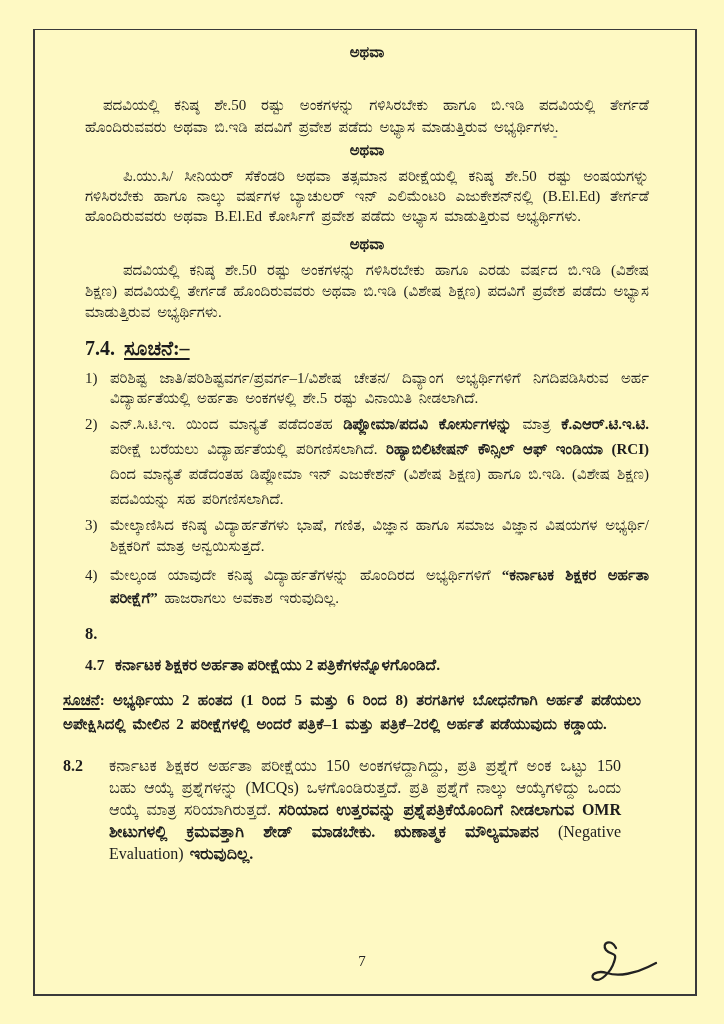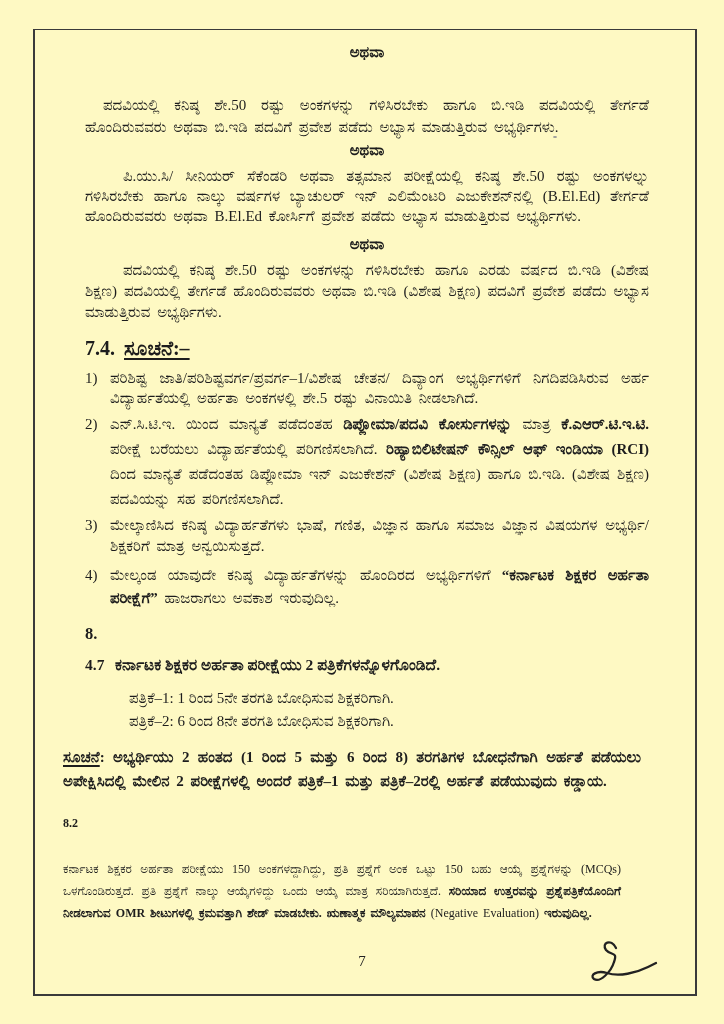--- a/index.html
+++ b/index.html
@@ -31,21 +31,21 @@
   .note-item .txt{flex:1;}
   .li2{margin-top:4px;line-height:25px;}
   .li3{margin-top:3px;line-height:21px;}
   .li4{margin-top:7px;line-height:23px;}
   .h8{margin-top:13px;font-weight:bold;font-size:16.5px;line-height:22px;display:flex;}
   .h8 .hnum{flex:0 0 30px;}
   .h81{margin-top:9px;font-weight:bold;font-size:15.5px;line-height:22px;display:flex;}
   .h81 .hnum{flex:0 0 30px;}
   .papers{margin-top:11px;margin-left:44px;font-size:15px;line-height:23px;}
   .note8{margin:8px;margin-top:12px;margin-left:-22px;font-weight:bold;font-size:15px;line-height:24px;text-align:justify;word-spacing:3px;}
-  .sec82{display:flex;margin-top:19px;margin-left:-22px;font-size:12px;line-height:22px;text-align:justify;word-spacing:2px;flex-direction:column;}
+  .sec82{display:flex;margin-top:19px;margin-left:-22px;font-size:16px;line-height:22px;text-align:justify;word-spacing:2px;}
   .sec82 .num{flex:0 0 46px;font-weight:bold;}
   .sec82 .txt{flex:1;padding-right:28px;}
   .pagenum{position:absolute;left:0;right:0;top:953px;text-align:center;font-size:15px;color:#222;}
   .signature{position:absolute;left:578px;top:936px;}
   .speck{position:absolute;background:#9a9a9a;border-radius:50%;}
   .speck1{left:614px;top:103px;width:3px;height:3px;}
   .speck2{left:553px;top:136px;width:4px;height:2px;}
 </style>
 </head>
 <body>
@@ -53,21 +53,21 @@
 <div class="canvas">
 
   <div class="frame">
 
     <div class="sep">ಅಥವಾ</div>
 
     <p class="para indent-sm mt8"><span>ಪದವಿಯಲ್ಲಿ ಕನಿಷ್ಠ ಶೇ.50 ರಷ್ಟು ಅಂಕಗಳನ್ನು ಗಳಿಸಿರಬೇಕು ಹಾಗೂ ಬಿ.ಇಡಿ ಪದವಿಯಲ್ಲಿ ತೇರ್ಗಡೆ ಹೊಂದಿರುವವರು ಅಥವಾ ಬಿ.ಇಡಿ ಪದವಿಗೆ ಪ್ರವೇಶ ಪಡೆದು ಅಭ್ಯಾಸ ಮಾಡುತ್ತಿರುವ ಅಭ್ಯರ್ಥಿಗಳು.</span></p>
 
     <div class="sep mt2">ಅಥವಾ</div>
 
-    <p class="para indent p2 mt6"><span>ಪಿ.ಯು.ಸಿ/ ಸೀನಿಯರ್ ಸೆಕೆಂಡರಿ ಅಥವಾ ತತ್ಸಮಾನ ಪರೀಕ್ಷೆಯಲ್ಲಿ ಕನಿಷ್ಠ ಶೇ.50 ರಷ್ಟು ಅಂಕಗಳಲ್ನು ಗಳಿಸಿರಬೇಕು ಹಾಗೂ ನಾಲ್ಕು ವರ್ಷಗಳ ಬ್ಯಾಚುಲರ್ ಇನ್ ಎಲಿಮೆಂಟರಿ ಎಜುಕೇಶನ್‌ನಲ್ಲಿ (B.El.Ed) ತೇರ್ಗಡೆ ಹೊಂದಿರುವವರು ಅಥವಾ B.El.Ed ಕೋರ್ಸಿಗೆ ಪ್ರವೇಶ ಪಡೆದು ಅಭ್ಯಾಸ ಮಾಡುತ್ತಿರುವ ಅಭ್ಯರ್ಥಿಗಳು.</span></p>
+    <p class="para indent p2 mt6"><span>ಪಿ.ಯು.ಸಿ/ ಸೀನಿಯರ್ ಸೆಕೆಂಡರಿ ಅಥವಾ ತತ್ಸಮಾನ ಪರೀಕ್ಷೆಯಲ್ಲಿ ಕನಿಷ್ಠ ಶೇ.50 ರಷ್ಟು ಅಂಷಯಗಳ್ನು ಗಳಿಸಿರಬೇಕು ಹಾಗೂ ನಾಲ್ಕು ವರ್ಷಗಳ ಬ್ಯಾಚುಲರ್ ಇನ್ ಎಲಿಮೆಂಟರಿ ಎಜುಕೇಶನ್‌ನಲ್ಲಿ (B.El.Ed) ತೇರ್ಗಡೆ ಹೊಂದಿರುವವರು ಅಥವಾ B.El.Ed ಕೋರ್ಸಿಗೆ ಪ್ರವೇಶ ಪಡೆದು ಅಭ್ಯಾಸ ಮಾಡುತ್ತಿರುವ ಅಭ್ಯರ್ಥಿಗಳು.</span></p>
 
     <div class="sep mt8">ಅಥವಾ</div>
 
     <p class="para indent p3 mt6"><span>ಪದವಿಯಲ್ಲಿ ಕನಿಷ್ಠ ಶೇ.50 ರಷ್ಟು ಅಂಕಗಳನ್ನು ಗಳಿಸಿರಬೇಕು ಹಾಗೂ ಎರಡು ವರ್ಷದ ಬಿ.ಇಡಿ (ವಿಶೇಷ ಶಿಕ್ಷಣ) ಪದವಿಯಲ್ಲಿ ತೇರ್ಗಡೆ ಹೊಂದಿರುವವರು ಅಥವಾ ಬಿ.ಇಡಿ (ವಿಶೇಷ ಶಿಕ್ಷಣ) ಪದವಿಗೆ ಪ್ರವೇಶ ಪಡೆದು ಅಭ್ಯಾಸ ಮಾಡುತ್ತಿರುವ ಅಭ್ಯರ್ಥಿಗಳು.</span></p>
 
     <div class="h74">
       <span class="hnum">7.4.</span><span class="u">ಸೂಚನೆ:–</span>
     </div>
 
     <div class="notes">
@@ -91,24 +91,20 @@
 
     <div class="h8">
       <span class="hnum">8.</span>
     </div>
 
     <div class="h81">
       <span class="hnum">4.7</span>
         <span>ಕರ್ನಾಟಕ ಶಿಕ್ಷಕರ ಅರ್ಹತಾ ಪರೀಕ್ಷೆಯು 2 ಪತ್ರಿಕೆಗಳನ್ನೊಳಗೊಂಡಿದೆ.</span>
     </div>
 
-    <div class="papers">
-      <div>ಪತ್ರಿಕೆ–1: 1 ರಿಂದ 5ನೇ ತರಗತಿ ಬೋಧಿಸುವ ಶಿಕ್ಷಕರಿಗಾಗಿ.</div>
-      <div>ಪತ್ರಿಕೆ–2: 6 ರಿಂದ 8ನೇ ತರಗತಿ ಬೋಧಿಸುವ ಶಿಕ್ಷಕರಿಗಾಗಿ.</div>
-    </div>
 
     <p class="note8"><span class="b u">ಸೂಚನೆ</span><span class="b">: ಅಭ್ಯರ್ಥಿಯು 2 ಹಂತದ (1 ರಿಂದ 5 ಮತ್ತು 6 ರಿಂದ 8) ತರಗತಿಗಳ ಬೋಧನೆಗಾಗಿ ಅರ್ಹತೆ ಪಡೆಯಲು ಅಪೇಕ್ಷಿಸಿದಲ್ಲಿ ಮೇಲಿನ 2 ಪರೀಕ್ಷೆಗಳಲ್ಲಿ ಅಂದರೆ ಪತ್ರಿಕೆ–1 ಮತ್ತು ಪತ್ರಿಕೆ–2ರಲ್ಲಿ ಅರ್ಹತೆ ಪಡೆಯುವುದು ಕಡ್ಡಾಯ.</span></p>
 
     <div class="sec82">
       <span class="num">8.2</span>
       <span class="txt"><span>ಕರ್ನಾಟಕ ಶಿಕ್ಷಕರ ಅರ್ಹತಾ ಪರೀಕ್ಷೆಯು 150 ಅಂಕಗಳದ್ದಾಗಿದ್ದು, ಪ್ರತಿ ಪ್ರಶ್ನೆಗೆ ಅಂಕ ಒಟ್ಟು 150 ಬಹು ಆಯ್ಕೆ ಪ್ರಶ್ನೆಗಳನ್ನು (MCQs) ಒಳಗೊಂಡಿರುತ್ತದೆ. ಪ್ರತಿ ಪ್ರಶ್ನೆಗೆ ನಾಲ್ಕು ಆಯ್ಕೆಗಳಿದ್ದು ಒಂದು ಆಯ್ಕೆ ಮಾತ್ರ ಸರಿಯಾಗಿರುತ್ತದೆ. </span><span class="b">ಸರಿಯಾದ ಉತ್ತರವನ್ನು ಪ್ರಶ್ನೆಪತ್ರಿಕೆಯೊಂದಿಗೆ ನೀಡಲಾಗುವ OMR ಶೀಟುಗಳಲ್ಲಿ ಕ್ರಮವತ್ತಾಗಿ ಶೇಡ್ ಮಾಡಬೇಕು. ಋಣಾತ್ಮಕ ಮೌಲ್ಯಮಾಪನ </span><span>(Negative Evaluation) </span><span class="b">ಇರುವುದಿಲ್ಲ.</span></span>
     </div>
 
   </div>
 

